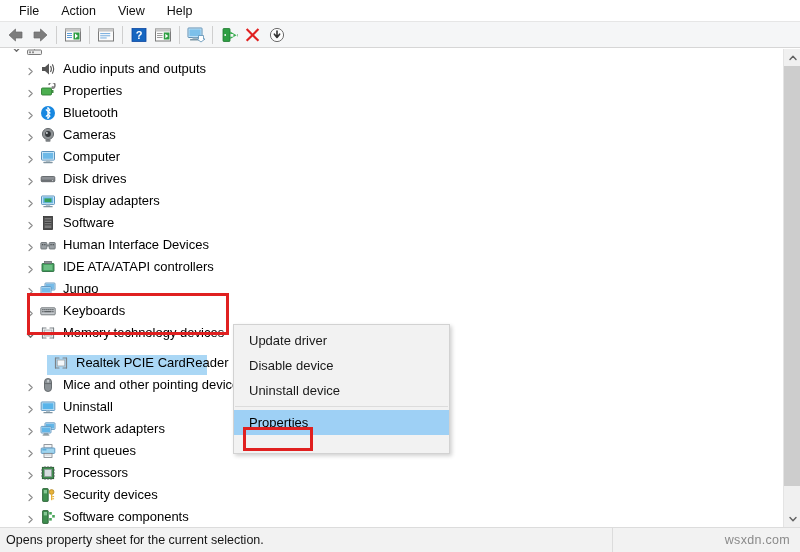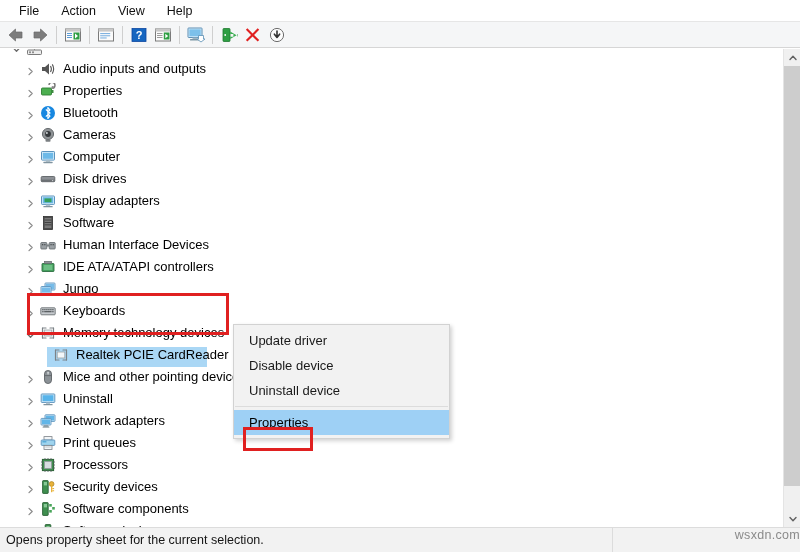--- a/index.html
+++ b/index.html
@@ -105,21 +105,21 @@
     justify-content: center;
     margin-right: 5px;
   }
   .node-label {
     font-size: 13px;
     color: #000000;
     line-height: 18px;
   }
   .node.level0 { padding-left: 8px; }
   .node.level1 { padding-left: 22px; }
-  .node.level2 { padding-left: 51px; }
+  .node.level2 { padding-left: 51px; margin-top: 8px; }
   .node.selected .sel-bg {
     position: absolute;
     left: 47px;
     top: 1px;
     height: 20px;
     width: 160px;
     background: #aad7f5;
     z-index: 0;
   }
   .node.selected .twisty,
@@ -140,21 +140,21 @@
   
   .ctxmenu {
     position: absolute;
     left: 233px;
     top: 324px;
     width: 217px;
     background: #f2f2f2;
     border: 1px solid #d2d2d2;
     box-shadow: 2px 2px 4px rgba(0,0,0,0.18);
     z-index: 50;
-    padding: 3px 0 3px 0;
+    padding: 3px 0 18px 0;
     box-sizing: border-box;
   }
   .ctx-item {
     height: 25px;
     line-height: 25px;
     padding-left: 15px;
     font-size: 13px;
     color: #1a1a1a;
     cursor: default;
     white-space: nowrap;
@@ -220,22 +220,23 @@
     font-size: 12.5px;
     color: #151515;
   }
   .status-pane {
     margin-left: auto;
     width: 188px;
     height: 25px;
     border-left: 1px solid #dcdcdc;
     box-sizing: border-box;
     display: flex;
+    align-items: center;
     justify-content: flex-end;
-    padding-right: 0;
+    padding-right: 10px;
   }
   .watermark {
     font-size: 12.5px;
     color: #8a8a8a;
     letter-spacing: 0.3px;
   }
 </style>
 </head>
 <body>
 

